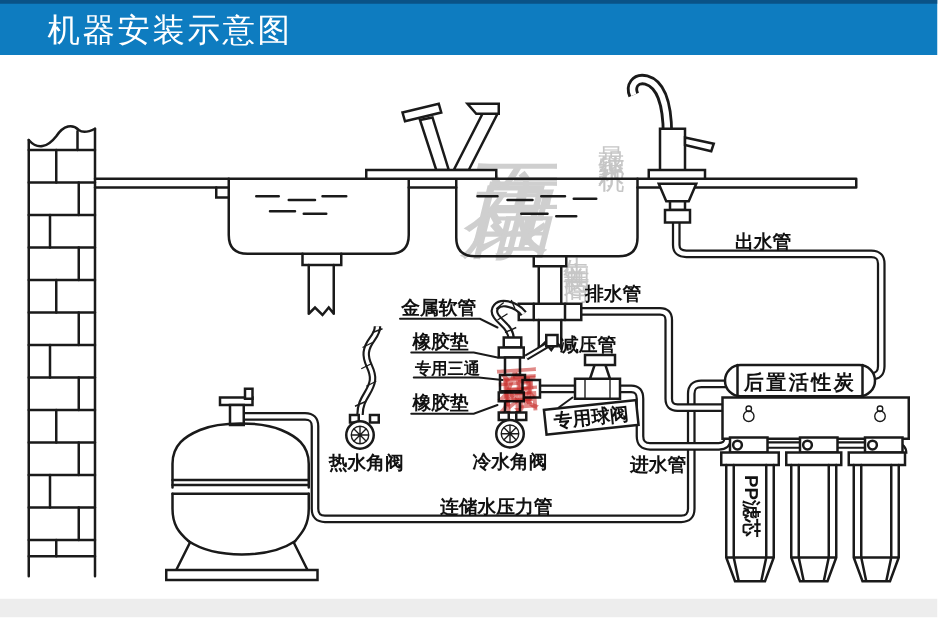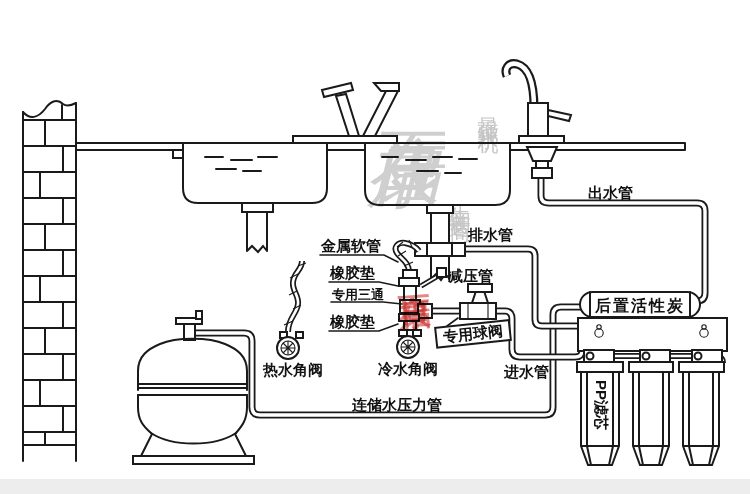--- a/index.html
+++ b/index.html
@@ -218,14 +218,17 @@
       <g transform="rotate(-6 472 334)">
         <rect class="fw" x="436" y="324" width="74" height="20"></rect>
         <text class="lbl" x="443" y="339">专用球阀</text>
       </g>
       <path class="ln" style="stroke-width:1.6" d="M447,326 L458,318"></path>
     </g>
   </svg>
 
   <div class="seal">百福康</div>
 
+  <div class="header">
+    <div class="title">机器安装示意图</div>
+  </div>
   <div class="footer"></div>
 </div>
 
 </body></html>

